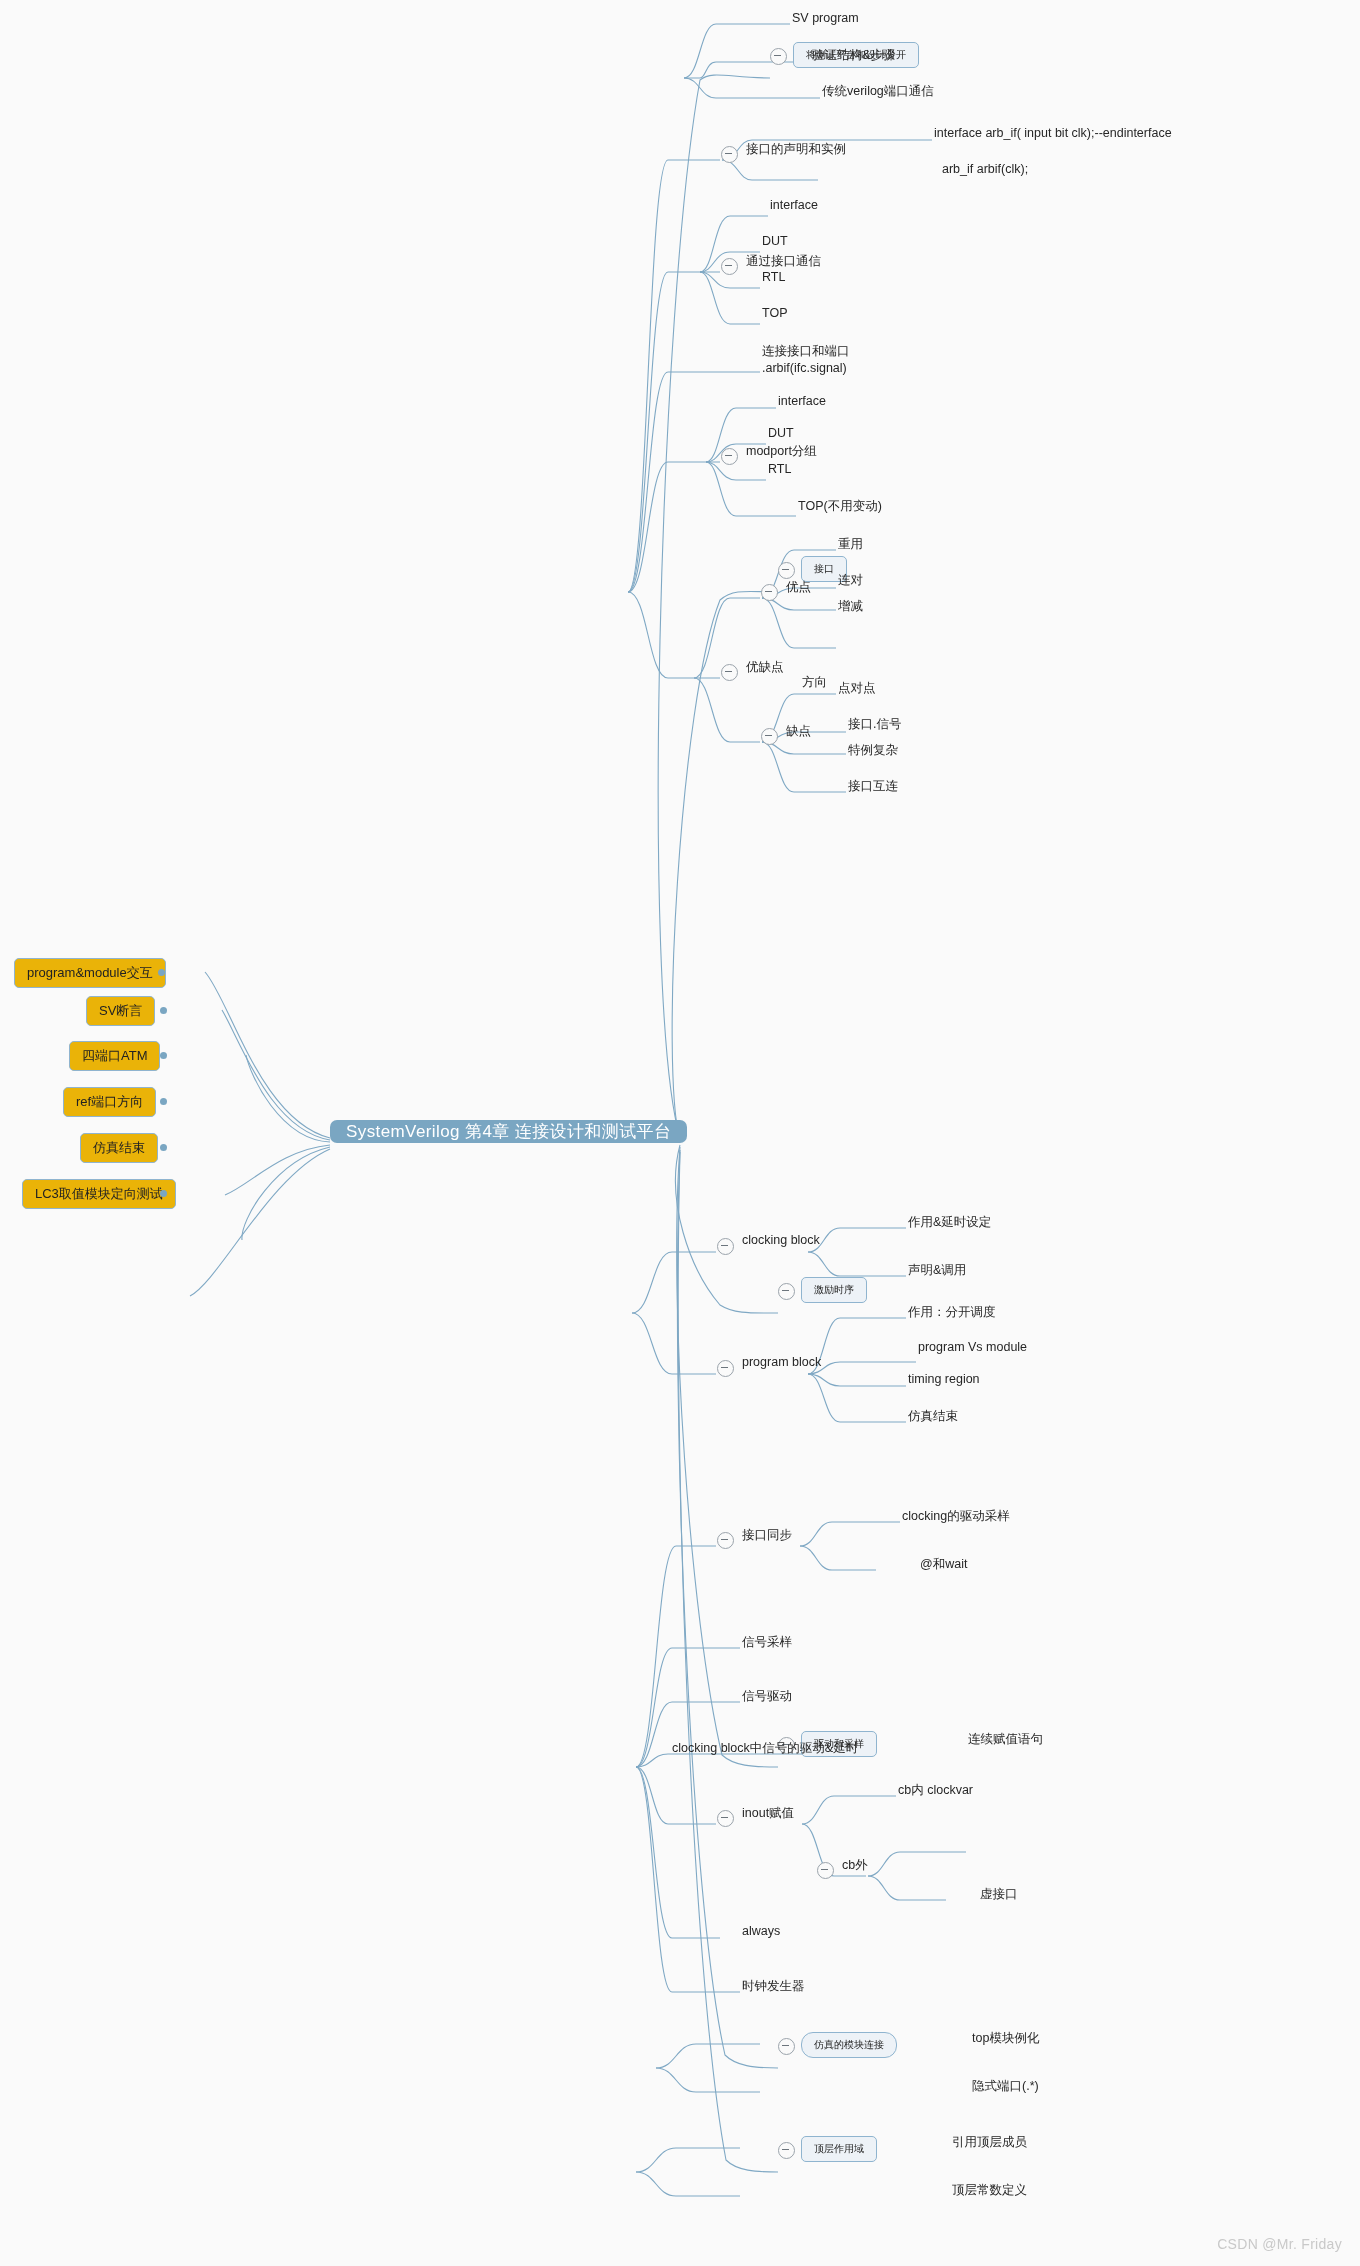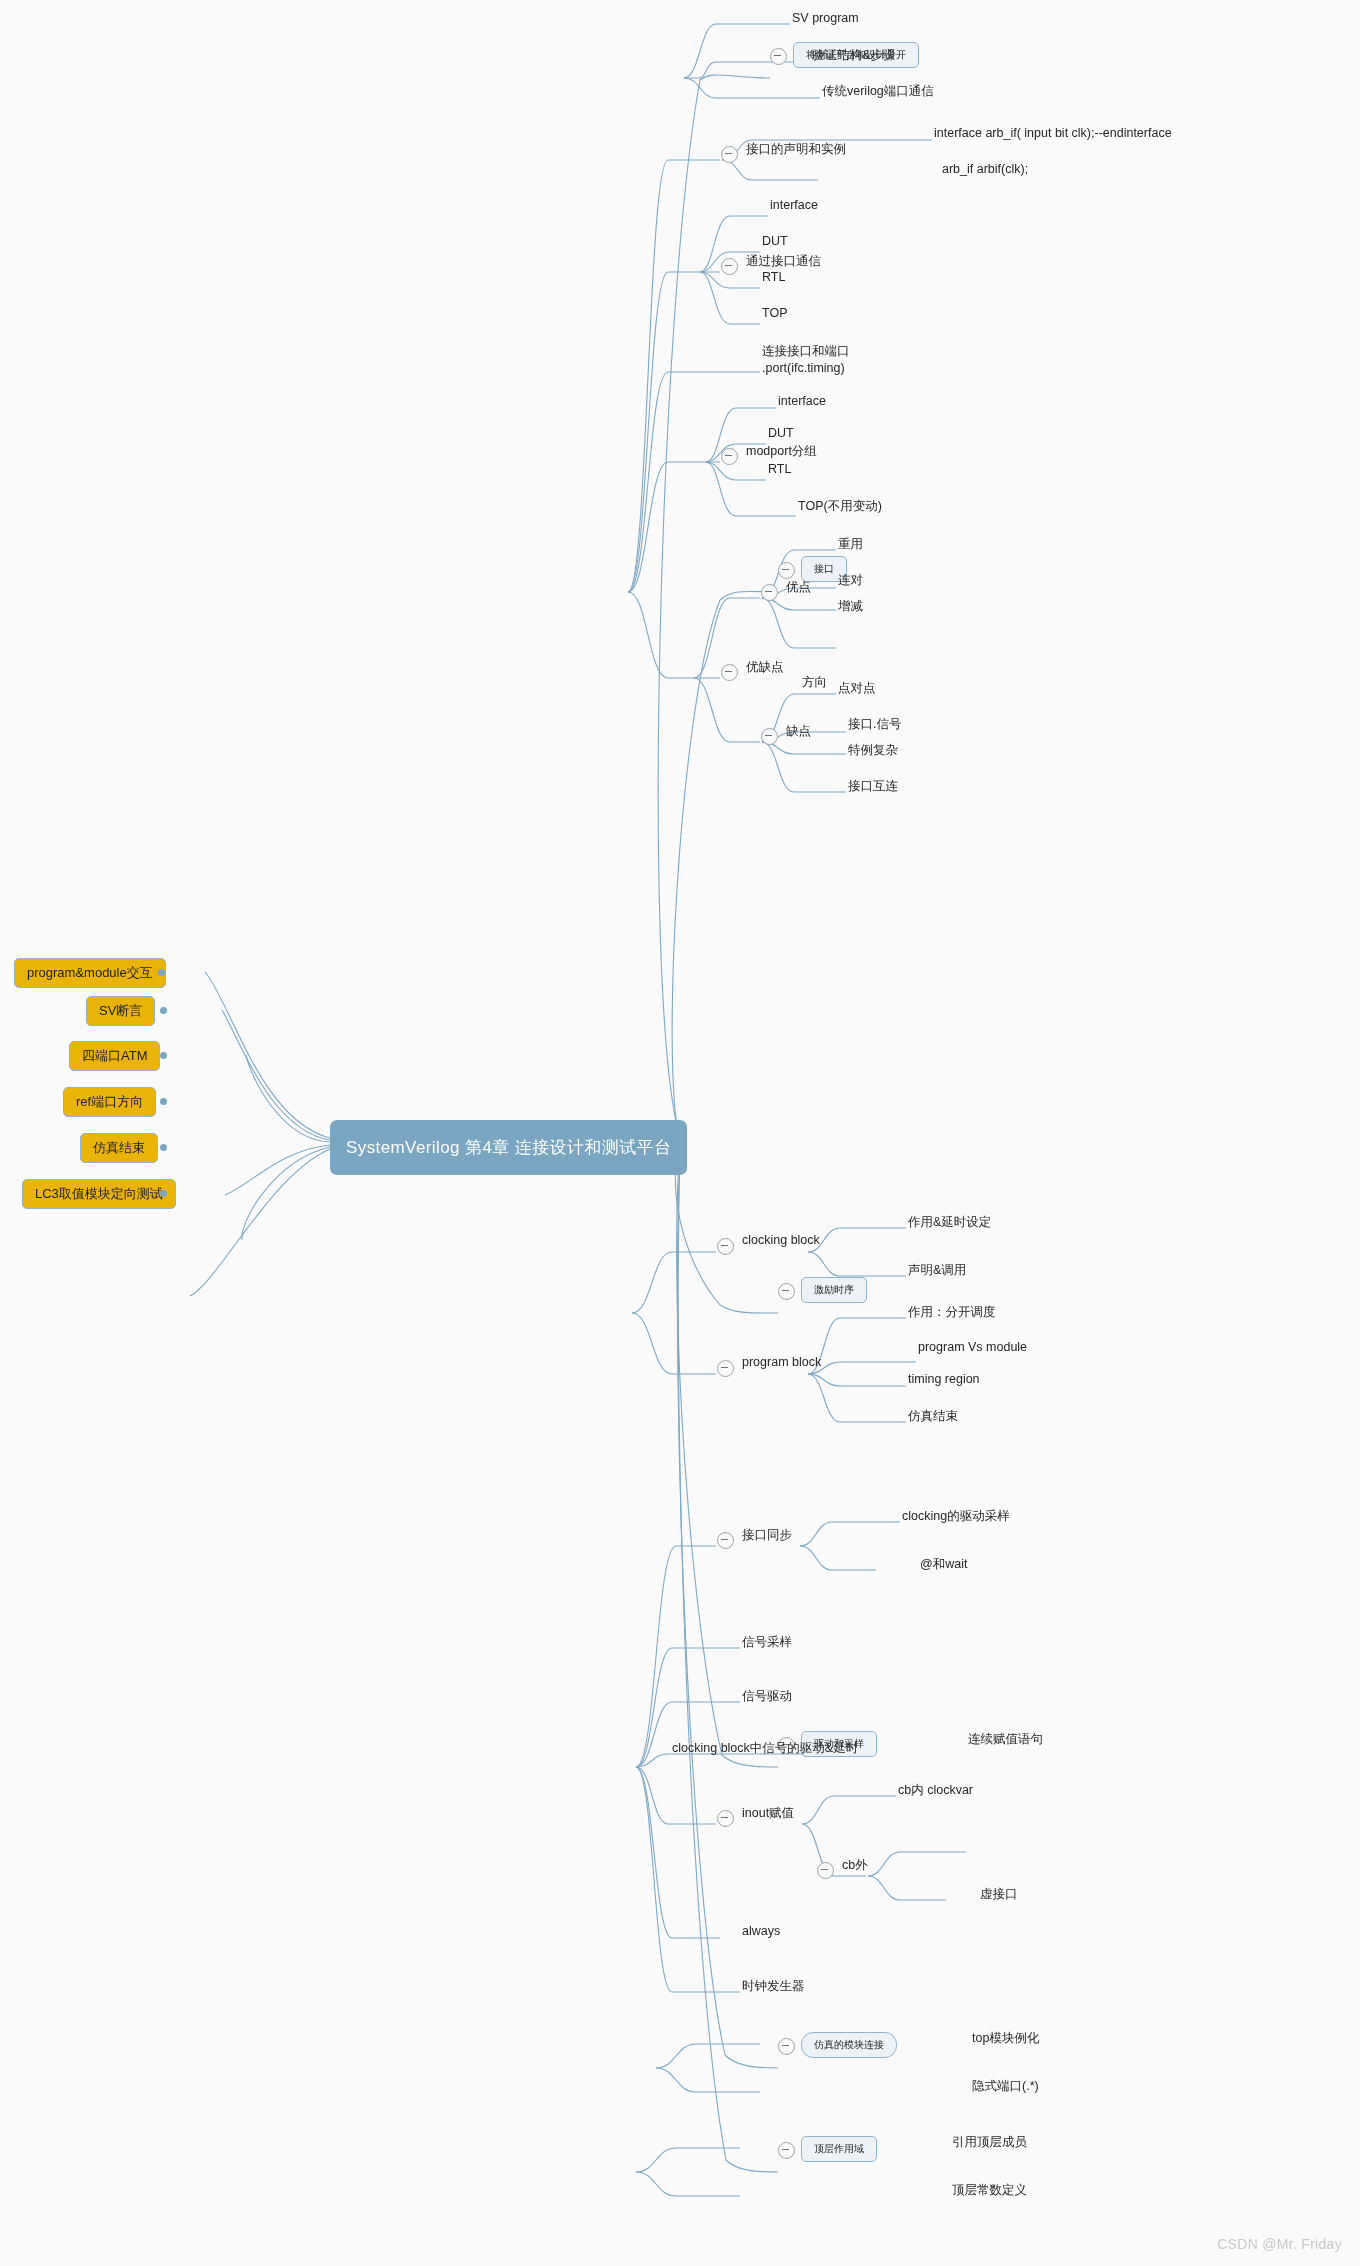--- a/index.html
+++ b/index.html
@@ -14,21 +14,21 @@
   svg#links{position:absolute;left:0;top:0;width:1360px;height:2266px;pointer-events:none;}
 
   .node{position:absolute;box-sizing:border-box;white-space:nowrap;}
 
   
   .root{
     background:#7aa6c2;
     color:#ffffff;
     border-radius:7px;
     font-size:17px;
-    padding:16px 16px;
+    padding:0 16px;
     letter-spacing:.4px;
     box-shadow:0 0 0 0 rgba(0,0,0,0);
   }
 
   
   .lv1{
     background:#edf2f7;
     border:1px solid #8fb4cf;
     border-radius:5px;
     color:#222;
@@ -221,21 +221,21 @@
   <div class="node leaf" style="left:940px;top:161px;">arb_if arbif(clk);</div>
 
   <div class="toggle" style="left:721px;top:258px;"></div>
   <div class="node leaf" style="left:744px;top:252px;">通过接口通信</div>
   <div class="node leaf" style="left:768px;top:197px;">interface</div>
   <div class="node leaf" style="left:760px;top:233px;">DUT</div>
   <div class="node leaf" style="left:760px;top:269px;">RTL</div>
   <div class="node leaf" style="left:760px;top:305px;">TOP</div>
 
   <div class="node leaf" style="left:760px;top:342px;">连接接口和端口</div>
-  <div class="node leaf" style="left:760px;top:360px;">.port(ifc.timing)</div>
+  <div class="node leaf" style="left:760px;top:360px;">.arbif(ifc.signal)</div>
 
   <div class="toggle" style="left:721px;top:448px;"></div>
   <div class="node leaf" style="left:744px;top:442px;">modport分组</div>
   <div class="node leaf" style="left:776px;top:393px;">interface</div>
   <div class="node leaf" style="left:766px;top:425px;">DUT</div>
   <div class="node leaf" style="left:766px;top:461px;">RTL</div>
   <div class="node leaf" style="left:796px;top:497px;">TOP(不用变动)</div>
 
   <div class="toggle" style="left:721px;top:664px;"></div>
   <div class="node leaf" style="left:744px;top:658px;">优缺点</div>

